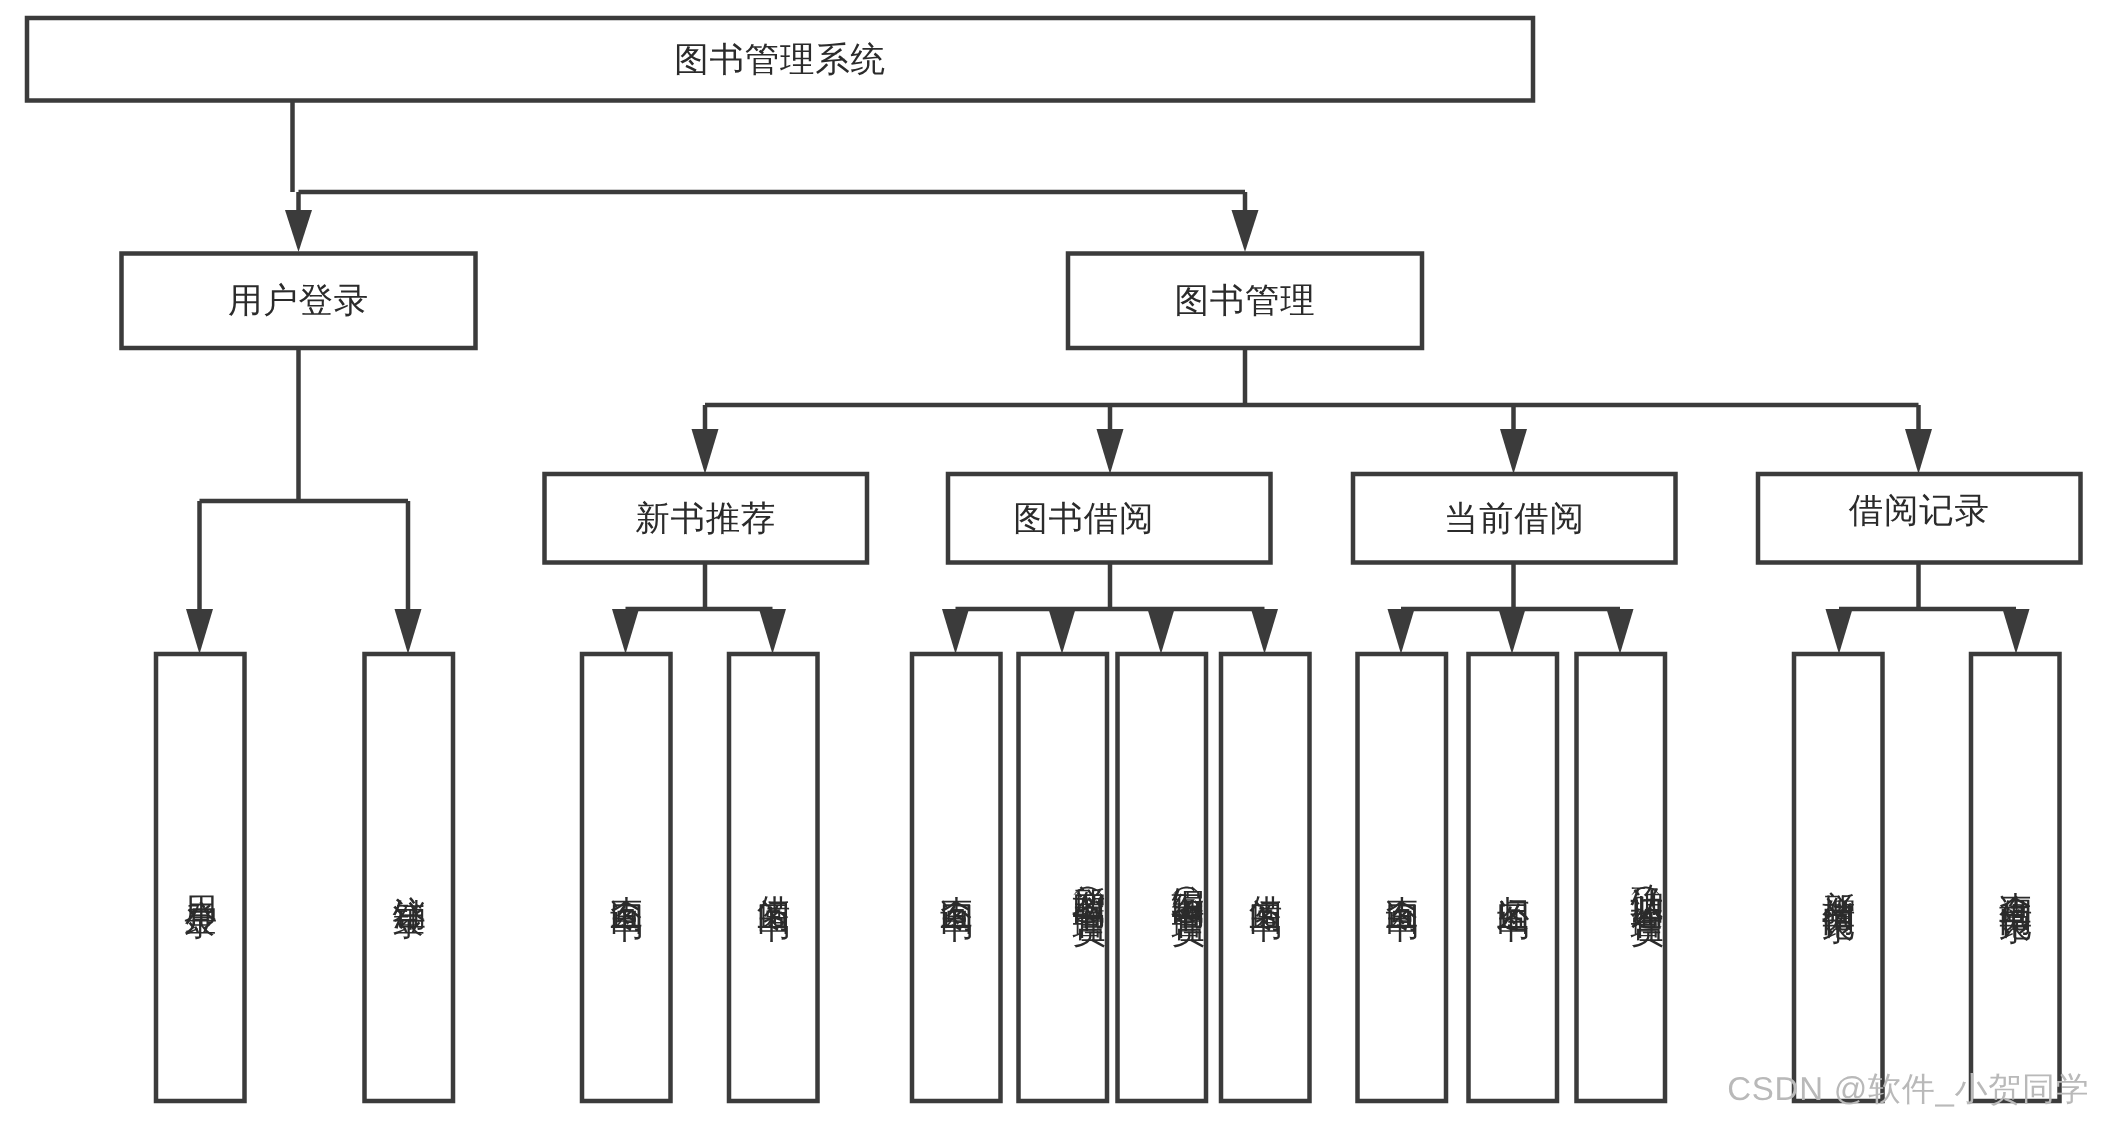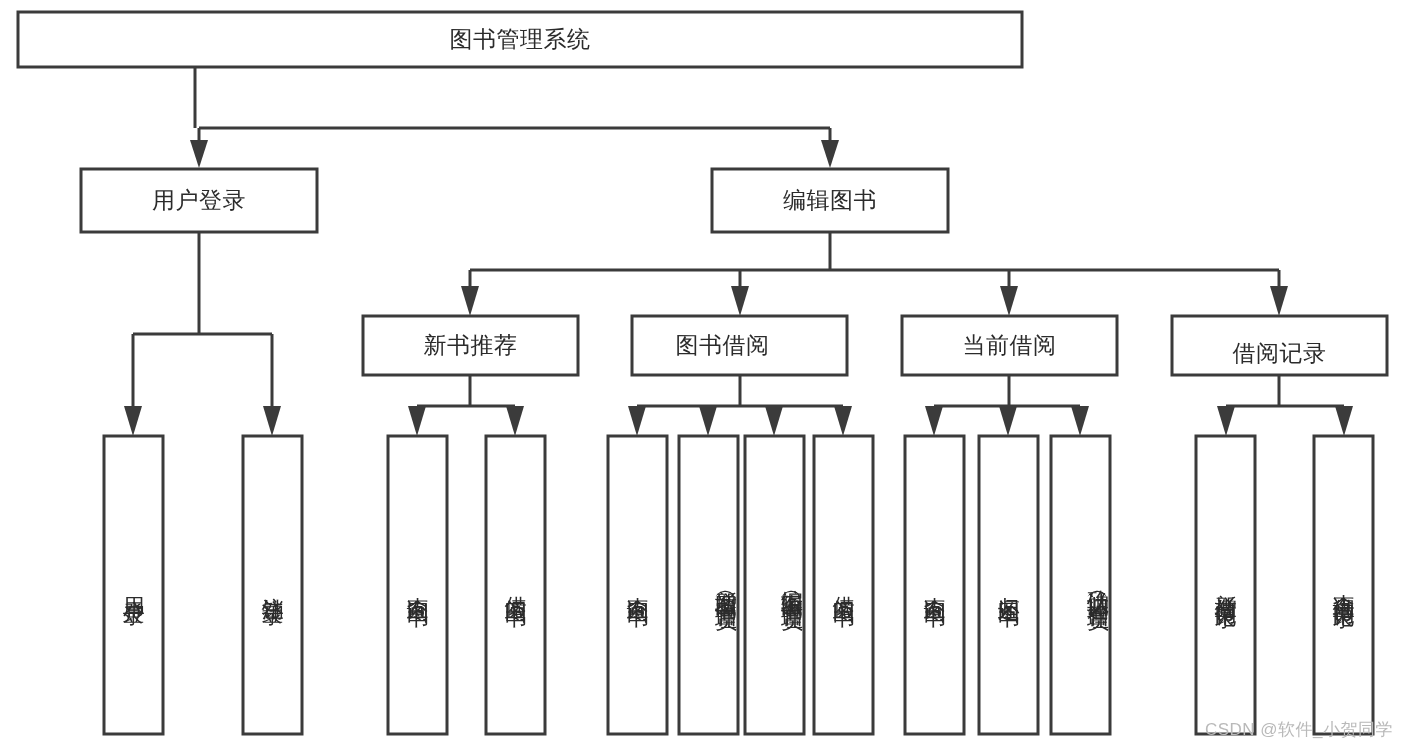--- a/index.html
+++ b/index.html
@@ -61,21 +61,21 @@
     text-orientation: upright;
     font-size: 22px;
     letter-spacing: 3px;
     align-items: center;
     justify-content: center;
   }
   .watermark {
     position: absolute;
     right: 12px;
     bottom: 6px;
-    font-size: 17px;
+    font-size: 22px;
     color: #b9b9b9;
     font-family: "Liberation Sans", "DejaVu Sans", sans-serif;
     letter-spacing: 0.5px;
     white-space: nowrap;
     pointer-events: none;
   }
 </style>
 </head>
 <body>
 
@@ -161,26 +161,26 @@
     <rect class="node-box" x="1051" y="436" width="59" height="298"></rect>
 
     <rect class="node-box" x="1196" y="436" width="59" height="298"></rect>
     <rect class="node-box" x="1314" y="436" width="59" height="298"></rect>
 
   </svg>
 
   <div class="node-label horizontal" style="left:18px; top:12px; width:1004px; height:55px;">图书管理系统</div>
 
   <div class="node-label horizontal" style="left:81px; top:169px; width:236px; height:63px;">用户登录</div>
-  <div class="node-label horizontal" style="left:712px; top:169px; width:236px; height:63px;">编辑图书</div>
+  <div class="node-label horizontal" style="left:712px; top:169px; width:236px; height:63px;">图书管理</div>
 
   <div class="node-label horizontal" style="left:363px; top:316px; width:215px; height:59px;">新书推荐</div>
   <div class="node-label horizontal" style="left:632px; top:316px; width:181px; height:59px;">图书借阅</div>
   <div class="node-label horizontal" style="left:902px; top:316px; width:215px; height:59px;text-align:right;">当前借阅</div>
-  <div class="node-label horizontal" style="left:1172px; top:324px; width:215px; height:59px;">借阅记录</div>
+  <div class="node-label horizontal" style="left:1172px; top:311px; width:215px; height:59px;">借阅记录</div>
 
   <div class="node-label vertical" style="left:104px; top:436px; width:59px; height:298px;">用户登录</div>
   <div class="node-label vertical" style="left:243px; top:436px; width:59px; height:298px;">注销登录</div>
 
   <div class="node-label vertical" style="left:388px; top:436px; width:59px; height:298px;">查询图书</div>
   <div class="node-label vertical" style="left:486px; top:436px; width:59px; height:298px;">借阅图书</div>
 
   <div class="node-label vertical" style="left:608px; top:436px; width:59px; height:298px;">查询图书</div>
   <div class="node-label vertical" style="left:679px; top:436px; width:59px; height:298px; align-items:flex-start;">新增图书（管理员）</div>
   <div class="node-label vertical" style="left:745px; top:436px; width:59px; height:298px; align-items:flex-start;">编辑图书（管理员）</div>

